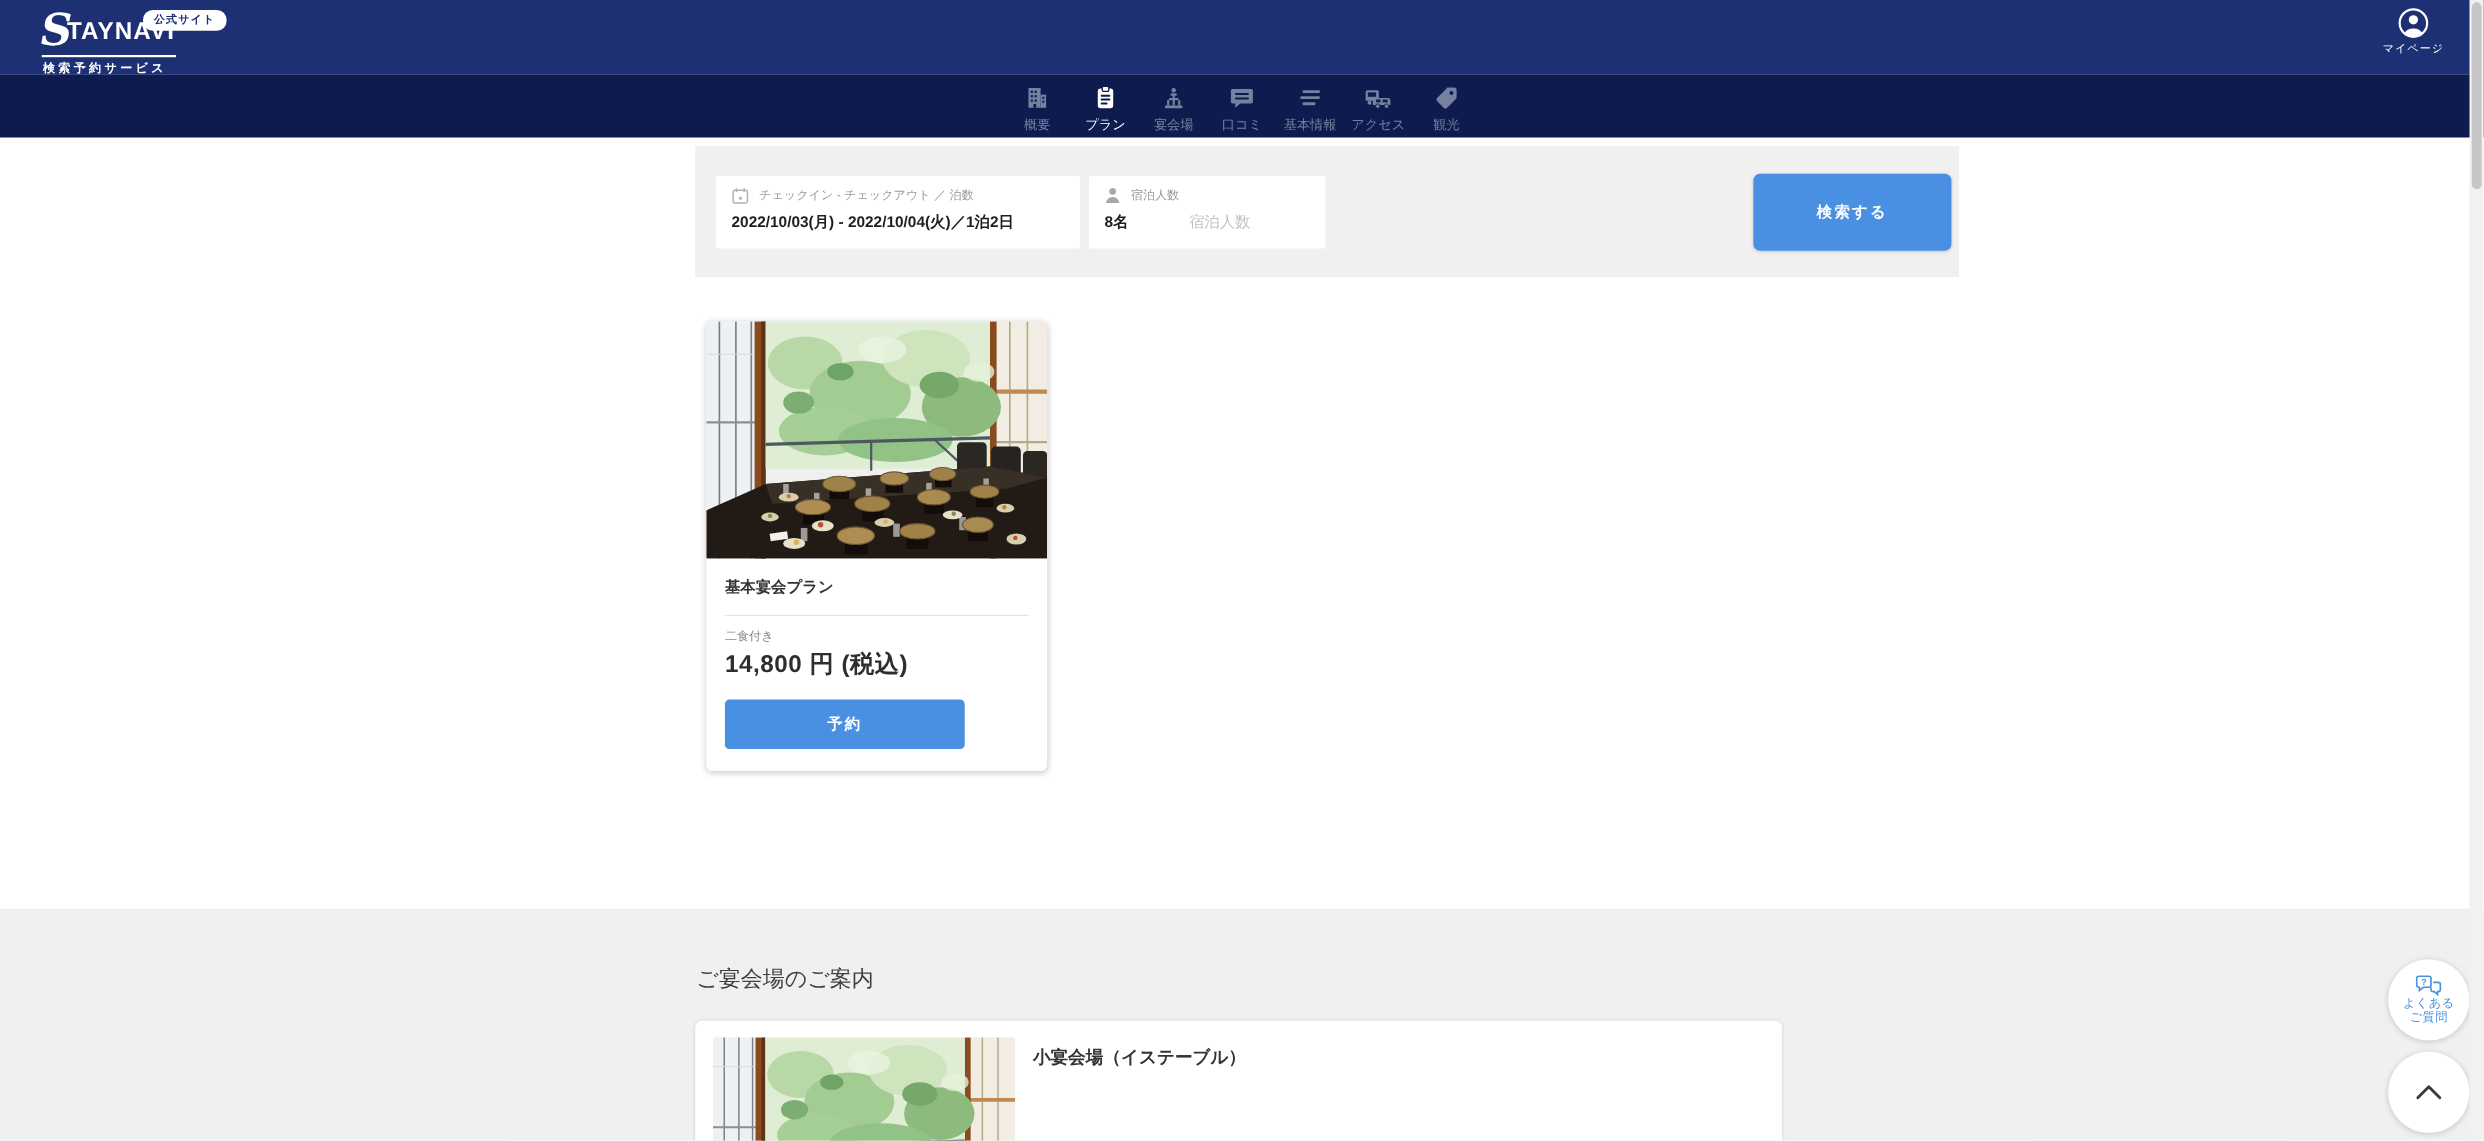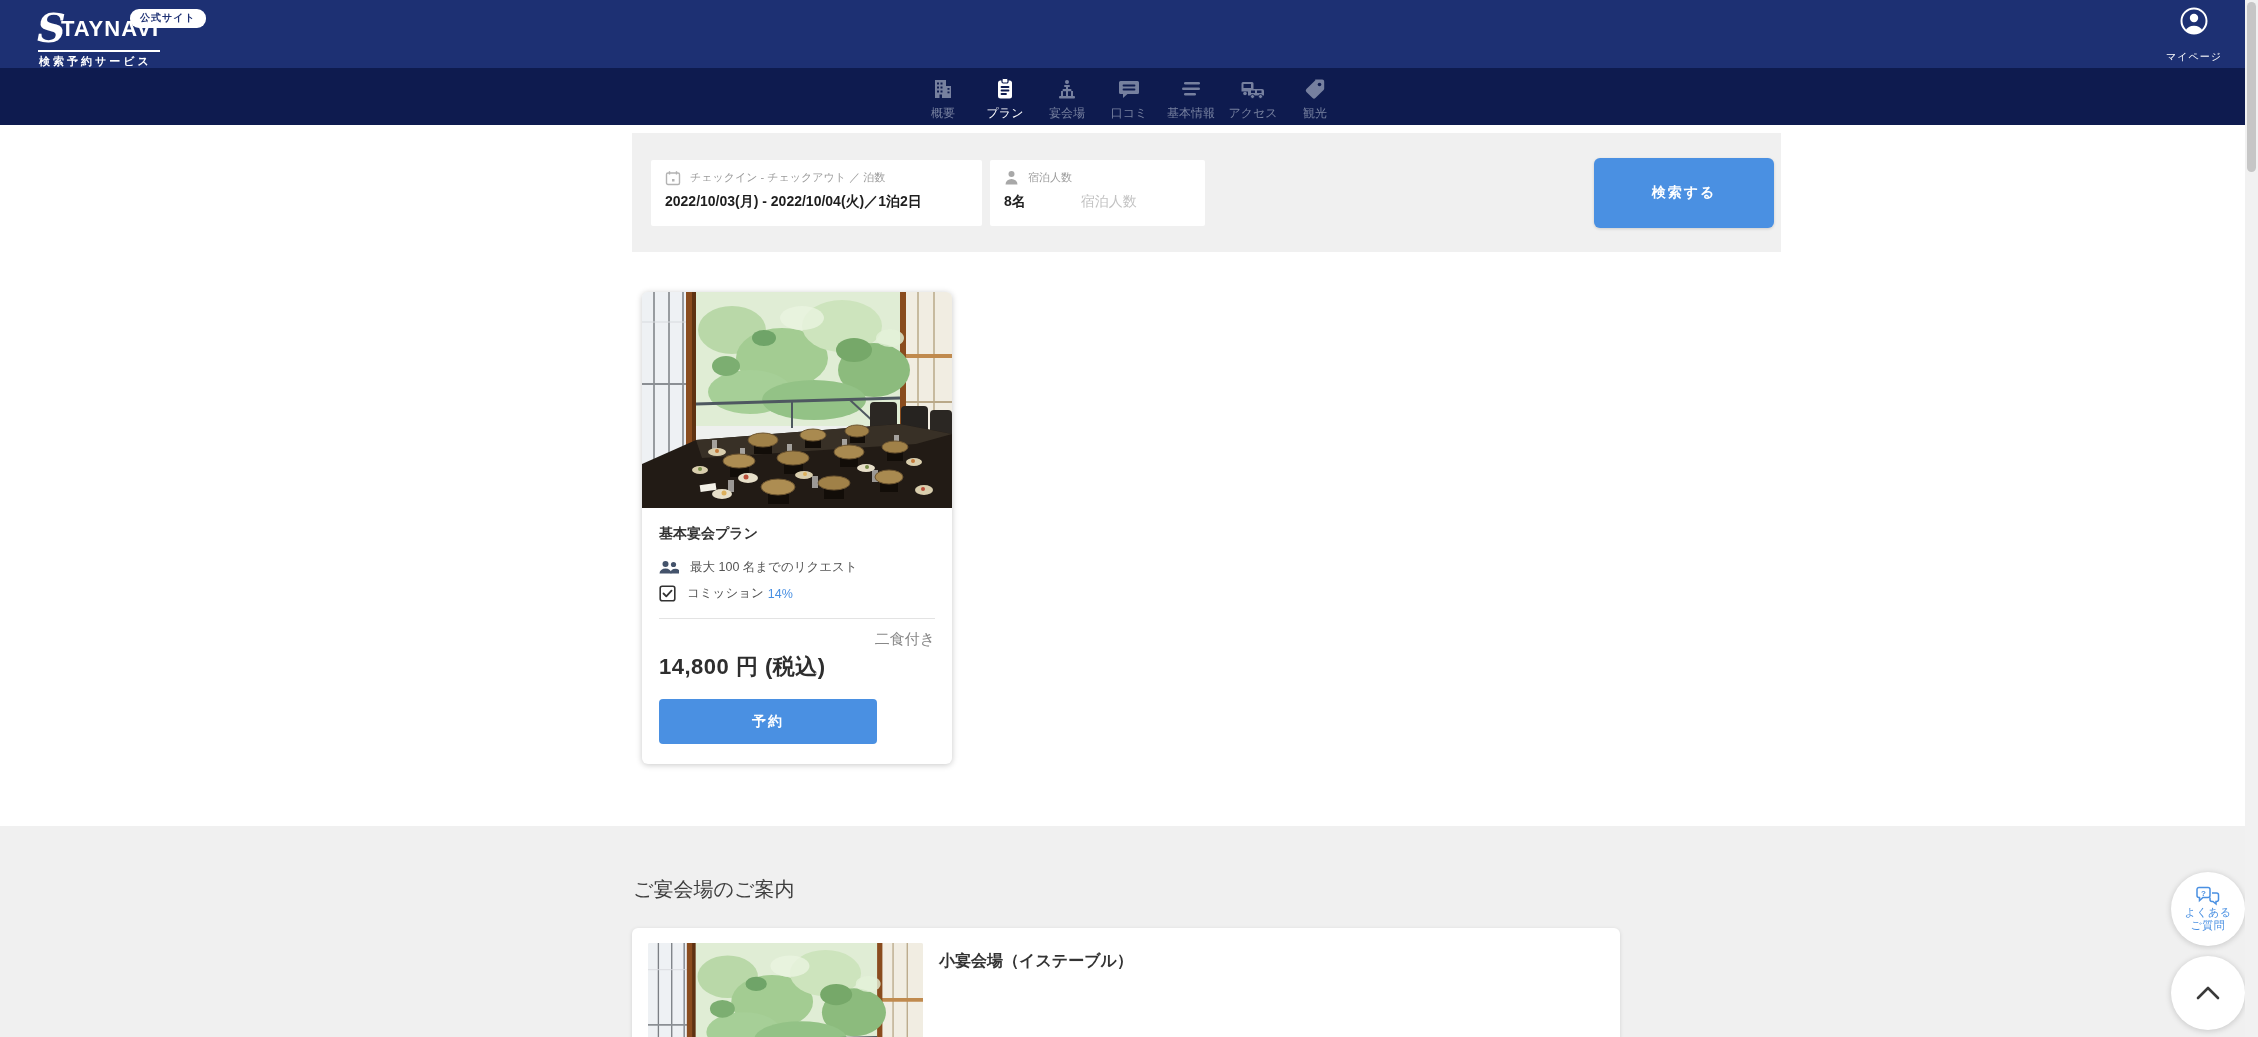--- a/index.html
+++ b/index.html
@@ -15,21 +15,21 @@
   .logo-brand { position:absolute; left:0; top:2px; color:#ffffff; white-space:nowrap; }
   .brand-initial { font-family:"DejaVu Serif","Liberation Serif",serif; font-style:italic;
     font-size:40px; font-weight:bold; line-height:44px; vertical-align:-6px; margin-right:-5px; }
   .brand-rest { font-size:22px; font-weight:bold; letter-spacing:1px; }
   .logo-underline { position:absolute; left:1px; top:46px; width:122px; height:2px; background:#ffffff; }
   .logo-tagline { position:absolute; left:2px; top:50px; color:#ffffff; font-size:11px;
     font-weight:bold; letter-spacing:3px; white-space:nowrap; }
   .mypage { position:absolute; left:2164px; top:7px; width:60px; text-align:center;
     color:#ffffff; cursor:pointer; }
   .mypage svg { display:block; margin:0 auto; }
-  .mypage-label { display:block; font-size:10px; margin-top:15px; letter-spacing:1px; }
+  .mypage-label { display:block; font-size:10px; margin-top:2px; letter-spacing:1px; }
 
   
   .nav { position:absolute; left:0; top:68px; width:2258px; height:57px; background:#0e1b4f;
     display:flex; align-items:center; justify-content:center; }
   .nav-tab { width:58px; margin:0 2px; display:flex; flex-direction:column; align-items:center;
     color:#76809f; cursor:pointer; padding-top:4px;justify-content:flex-end; }
   .nav-tab.active { color:#ffffff; }
   .nav-tab .tab-icon { height:26px; display:flex; align-items:center; justify-content:center; }
   .nav-tab .tab-label { font-size:12px; margin-top:3px; white-space:nowrap; }
 
@@ -56,21 +56,21 @@
   .plan-photo { width:310px; height:216px; border-radius:6px 6px 0 0; overflow:hidden; }
   .plan-body { padding:17px 17px 20px; }
   .plan-title { font-size:14px; font-weight:bold; color:#333333; }
   .plan-features { margin-top:16px; }
   .feature-row { display:flex; align-items:center; margin-top:9px; }
   .feature-row:first-child { margin-top:0; }
   .feature-row svg { flex:none; }
   .feature-text { font-size:12.5px; color:#555555; margin-left:11px; white-space:nowrap; }
   .feature-value { font-size:12.5px; color:#4a90e2; margin-left:4px; }
   .plan-divider { border:none; border-top:1px solid #e3e3e3; margin-top:16px; }
-  .meal-label { font-size:15px; color:#888888; margin-top:11px;text-align:right; }
+  .meal-label { font-size:11px; color:#888888; margin-top:11px; }
   .plan-price { font-size:22px; font-weight:600; color:#2e2e2e; margin-top:3px; letter-spacing:0.5px; }
   .reserve-button { display:block; width:218px; height:45px; margin-top:17px; border:none;
     border-radius:4px; background:#4a90e2; color:#ffffff; font-size:14px; font-weight:bold;
     letter-spacing:2px; cursor:pointer; font-family:inherit; }
 
   
   .banquet-section { position:absolute; left:0; top:826px; width:2258px; height:211px; background:#f0f0f0; }
   .banquet-heading { position:absolute; left:633px; top:876px; font-size:20px; font-weight:500; color:#3f3f3f; }
   .banquet-card { position:absolute; left:632px; top:928px; width:988px; height:200px;
     background:#ffffff; border-radius:6px; box-shadow:0 1px 4px rgba(0,0,0,0.12);
@@ -357,39 +357,20 @@
   </div>
 
   <div class="plan-card">
     <div class="plan-photo">
       <svg width="310" height="216" viewBox="0 0 310 216" preserveAspectRatio="xMidYMid slice">
           <use href="#banquet-scene"></use>
         </svg>
     </div>
     <div class="plan-body">
       <div class="plan-title">基本宴会プラン</div>
-      <div class="plan-features">
-        <div class="feature-row">
-          <svg width="20" height="15" viewBox="0 0 20 15">
-            <circle cx="6.5" cy="4" r="3" fill="#44536b"></circle>
-            <path d="M0.5 13.5 a6 5 0 0 1 12 0 Z" fill="#44536b"></path>
-            <circle cx="14.5" cy="4.5" r="2.6" fill="#44536b"></circle>
-            <path d="M11.5 13.5 a5 4.5 0 0 1 8.5 -3.5 v3.5 Z" fill="#44536b"></path>
-          </svg>
-          <span class="feature-text">最大 100 名までのリクエスト</span>
-        </div>
-        <div class="feature-row">
-          <svg width="17" height="17" viewBox="0 0 17 17">
-            <rect x="1.2" y="1.2" width="14.6" height="14.6" rx="2" fill="none" stroke="#333333" stroke-width="1.6"></rect>
-            <path d="M4.5 8.5 l2.8 2.8 l5.2 -5.6" fill="none" stroke="#333333" stroke-width="1.8" stroke-linecap="round" stroke-linejoin="round"></path>
-          </svg>
-          <span class="feature-text">コミッション</span>
-          <span class="feature-value">14%</span>
-        </div>
-      </div>
       <hr class="plan-divider">
       <div class="meal-label">二食付き</div>
       <div class="plan-price">14,800 円 (税込)</div>
       <button class="reserve-button">予約</button>
     </div>
   </div>
 
   <div class="banquet-section"></div>
   <div class="banquet-heading">ご宴会場のご案内</div>
 

